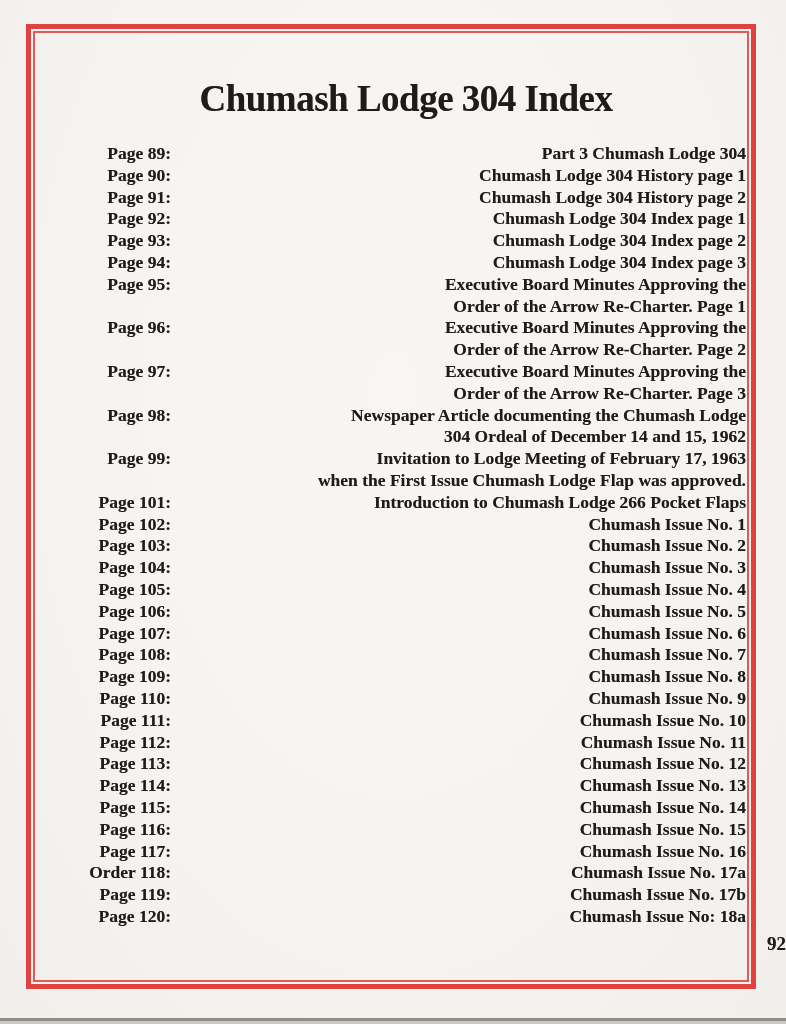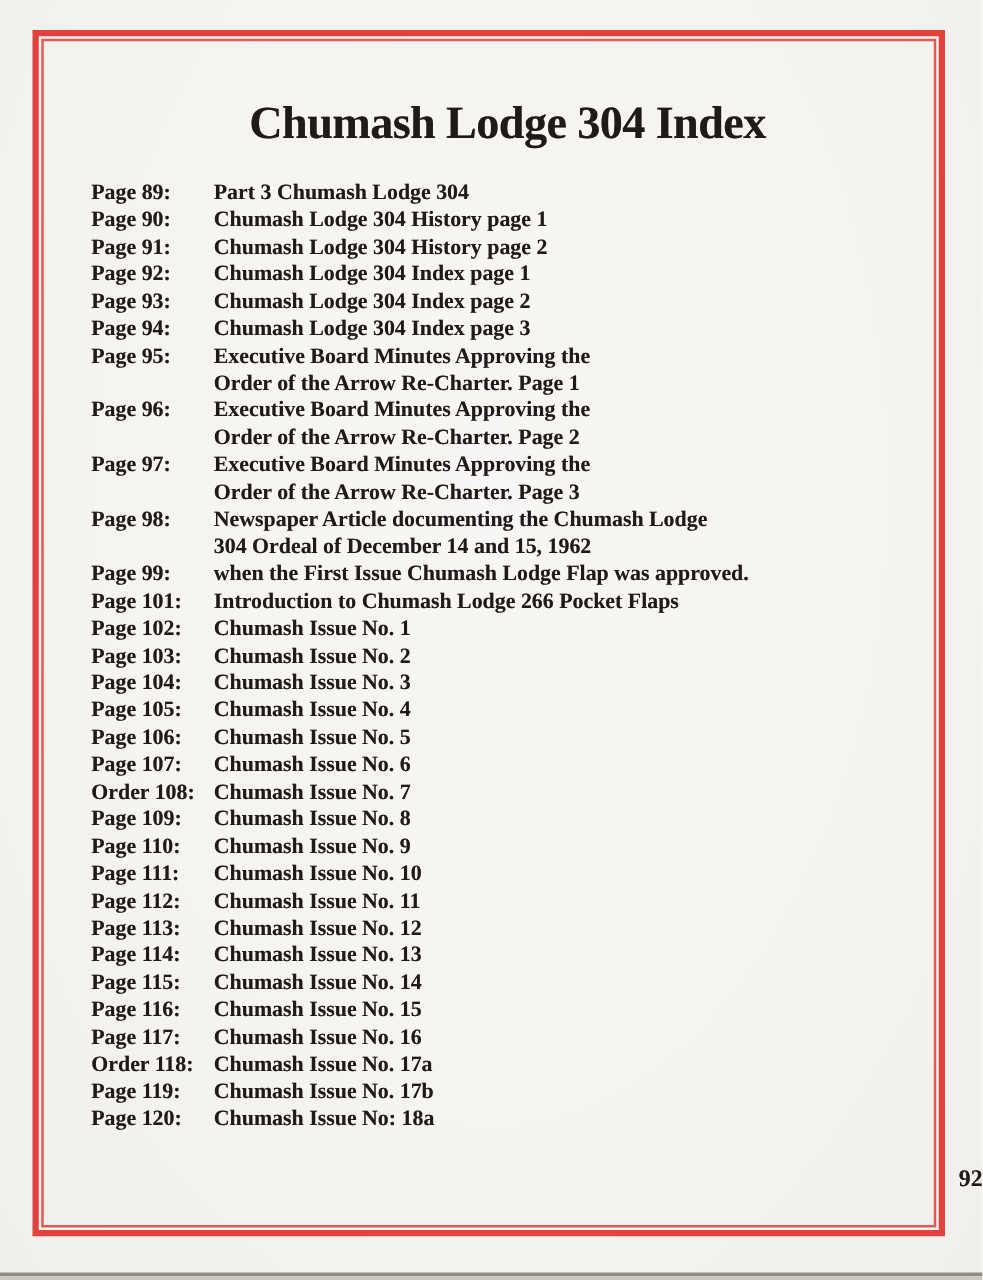--- a/index.html
+++ b/index.html
@@ -49,20 +49,21 @@
   .index-list{
     position:absolute;
     left:73px;
     top:143px;
     right:40px;
     font-size:17.5px;
     line-height:21.8px;
     font-weight:bold;
     white-space:nowrap;
     text-shadow:0 0 0.4px rgba(30,27,26,0.5);
+    text-align:right;
   }
   .entry{
     display:grid;
     grid-template-columns:98px 1fr;
   }
   .plabel{ }
   .desc{ }
   .page-number{
     position:absolute;
     left:0; right:0;
@@ -157,20 +158,21 @@
     <div class="entry">
       <div class="plabel">Page 98:</div>
       <div class="desc">
         <div>Newspaper Article documenting the Chumash Lodge</div>
         <div>304 Ordeal of December 14 and 15, 1962</div>
       </div>
     </div>
     <div class="entry">
       <div class="plabel">Page 99:</div>
       <div class="desc">
+        <div>Invitation to Lodge Meeting of February 17, 1963</div>
         <div>when the First Issue Chumash Lodge Flap was approved.</div>
       </div>
     </div>
     <div class="entry">
       <div class="plabel">Page 101:</div>
       <div class="desc">
         <div>Introduction to Chumash Lodge 266 Pocket Flaps</div>
       </div>
     </div>
     <div class="entry">
@@ -203,21 +205,21 @@
         <div>Chumash Issue No. 5</div>
       </div>
     </div>
     <div class="entry">
       <div class="plabel">Page 107:</div>
       <div class="desc">
         <div>Chumash Issue No. 6</div>
       </div>
     </div>
     <div class="entry">
-      <div class="plabel">Order 108:</div>
+      <div class="plabel">Page 108:</div>
       <div class="desc">
         <div>Chumash Issue No. 7</div>
       </div>
     </div>
     <div class="entry">
       <div class="plabel">Page 109:</div>
       <div class="desc">
         <div>Chumash Issue No. 8</div>
       </div>
     </div>

